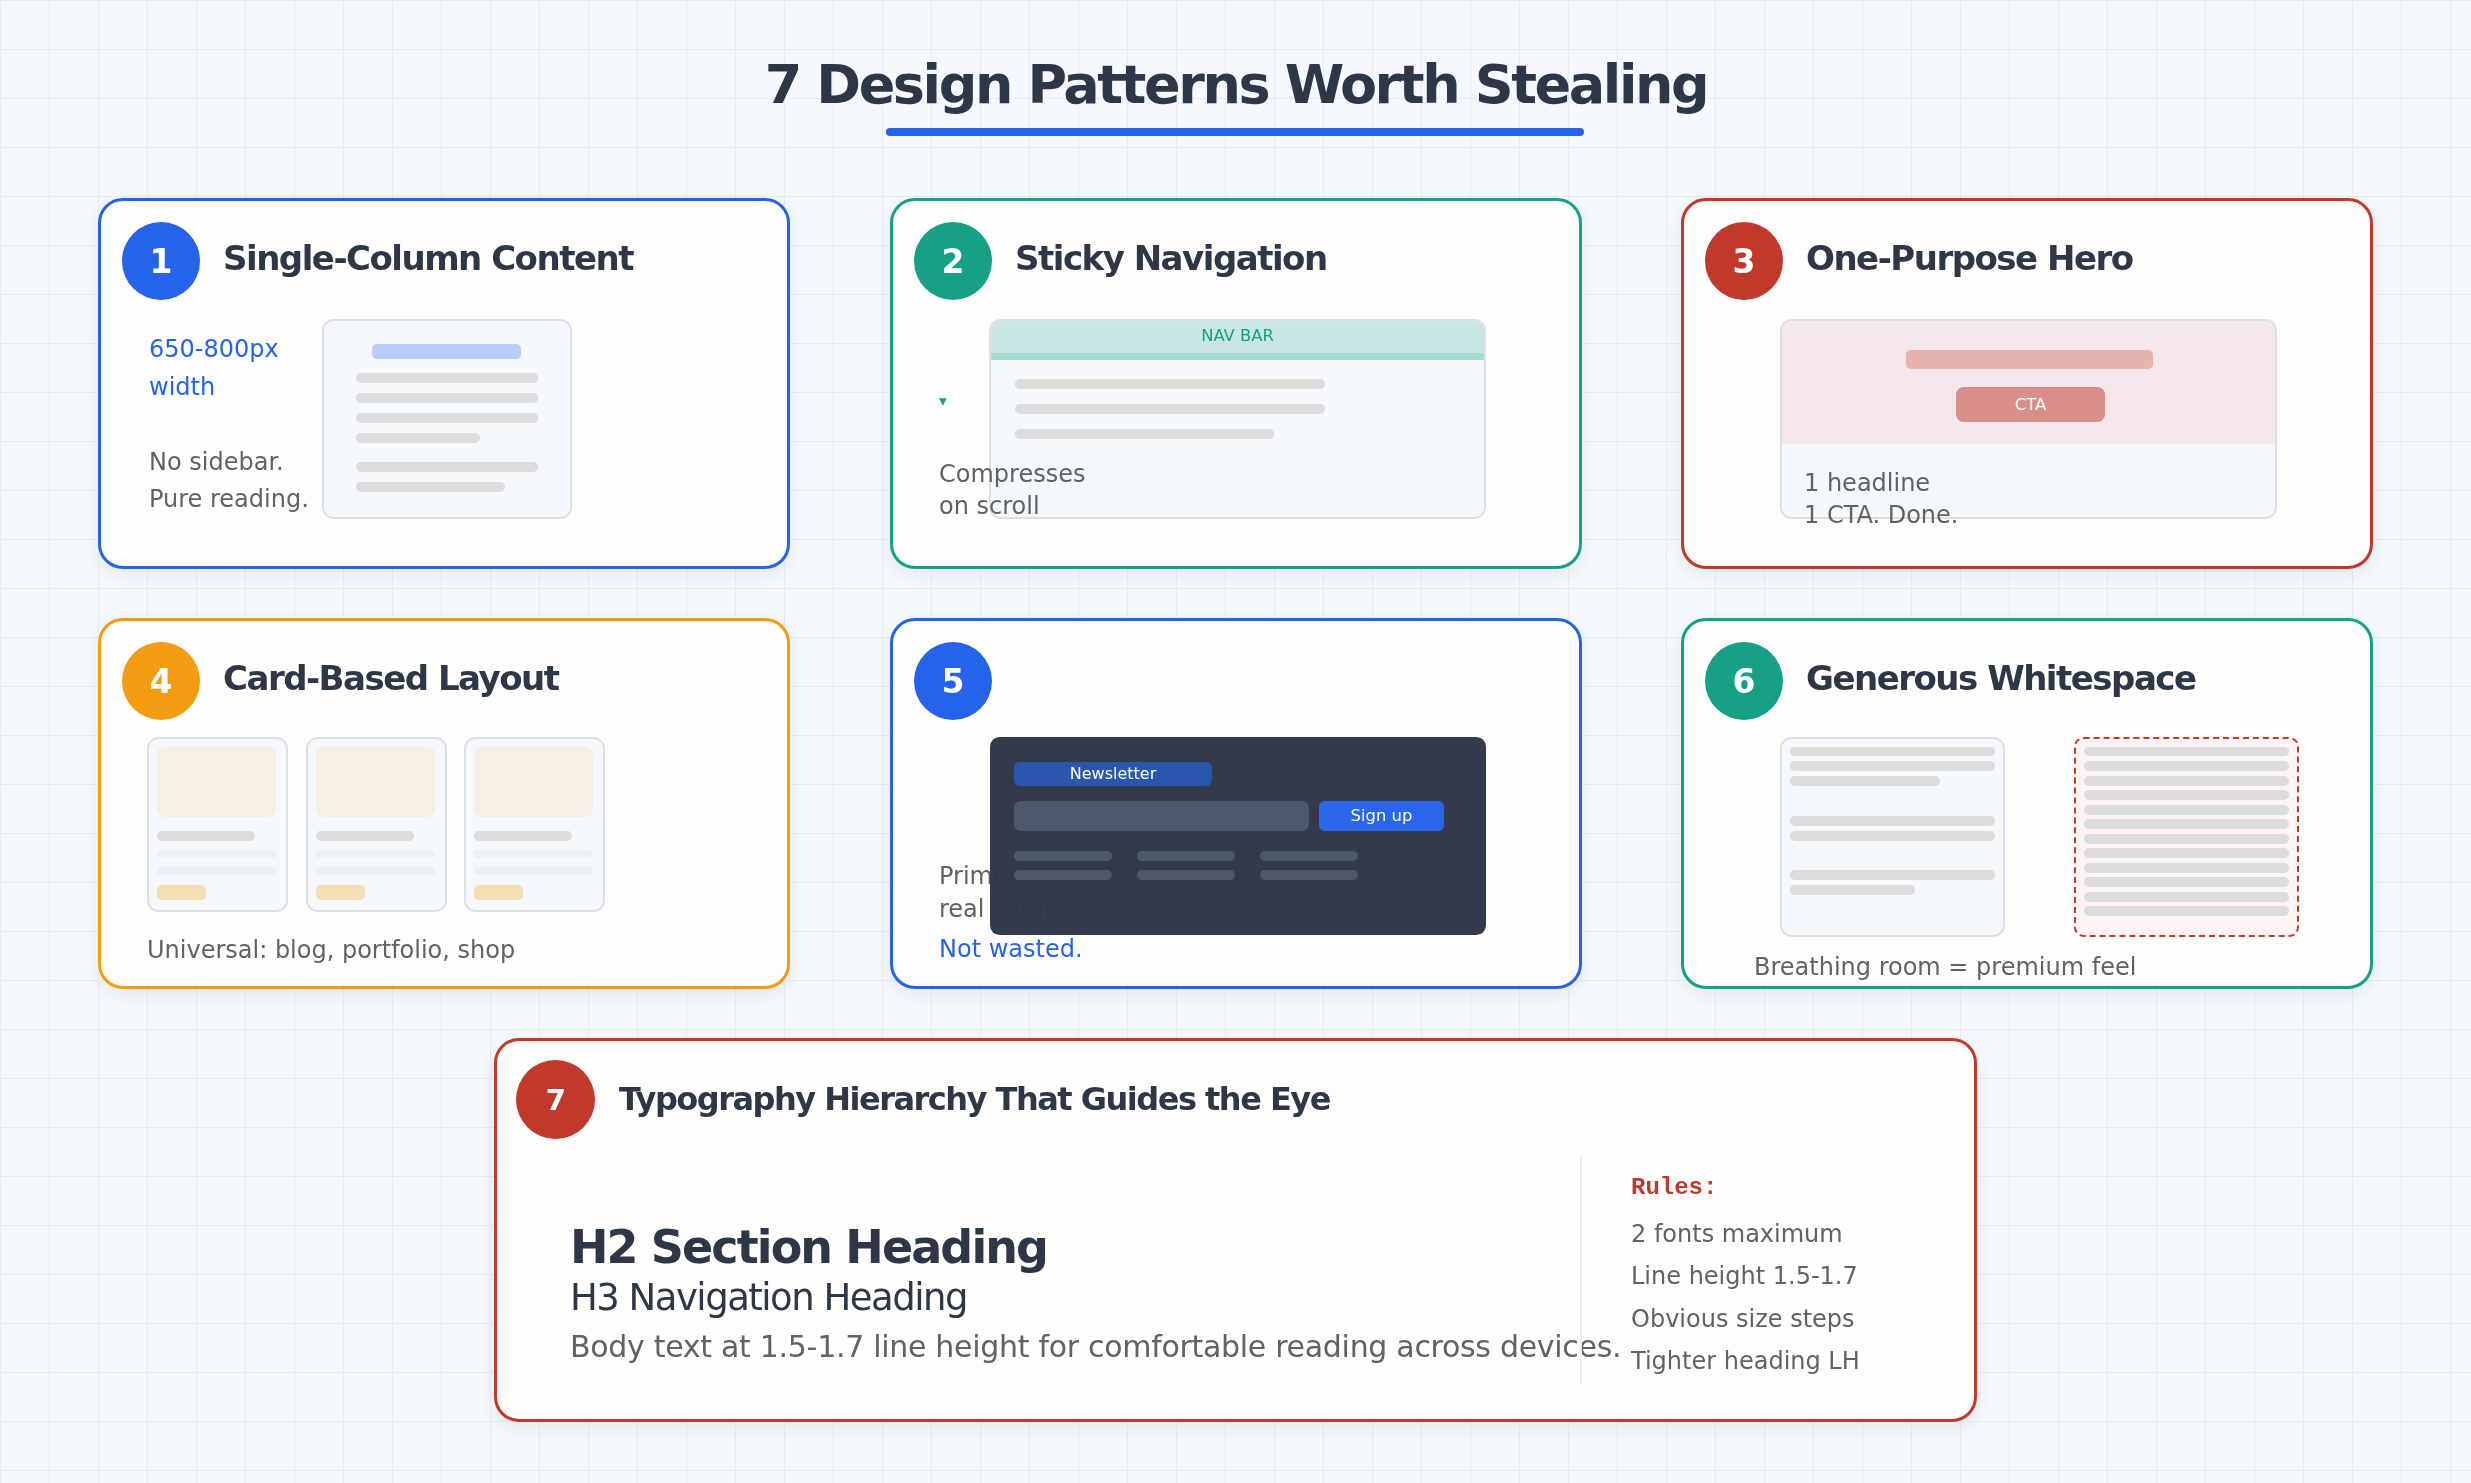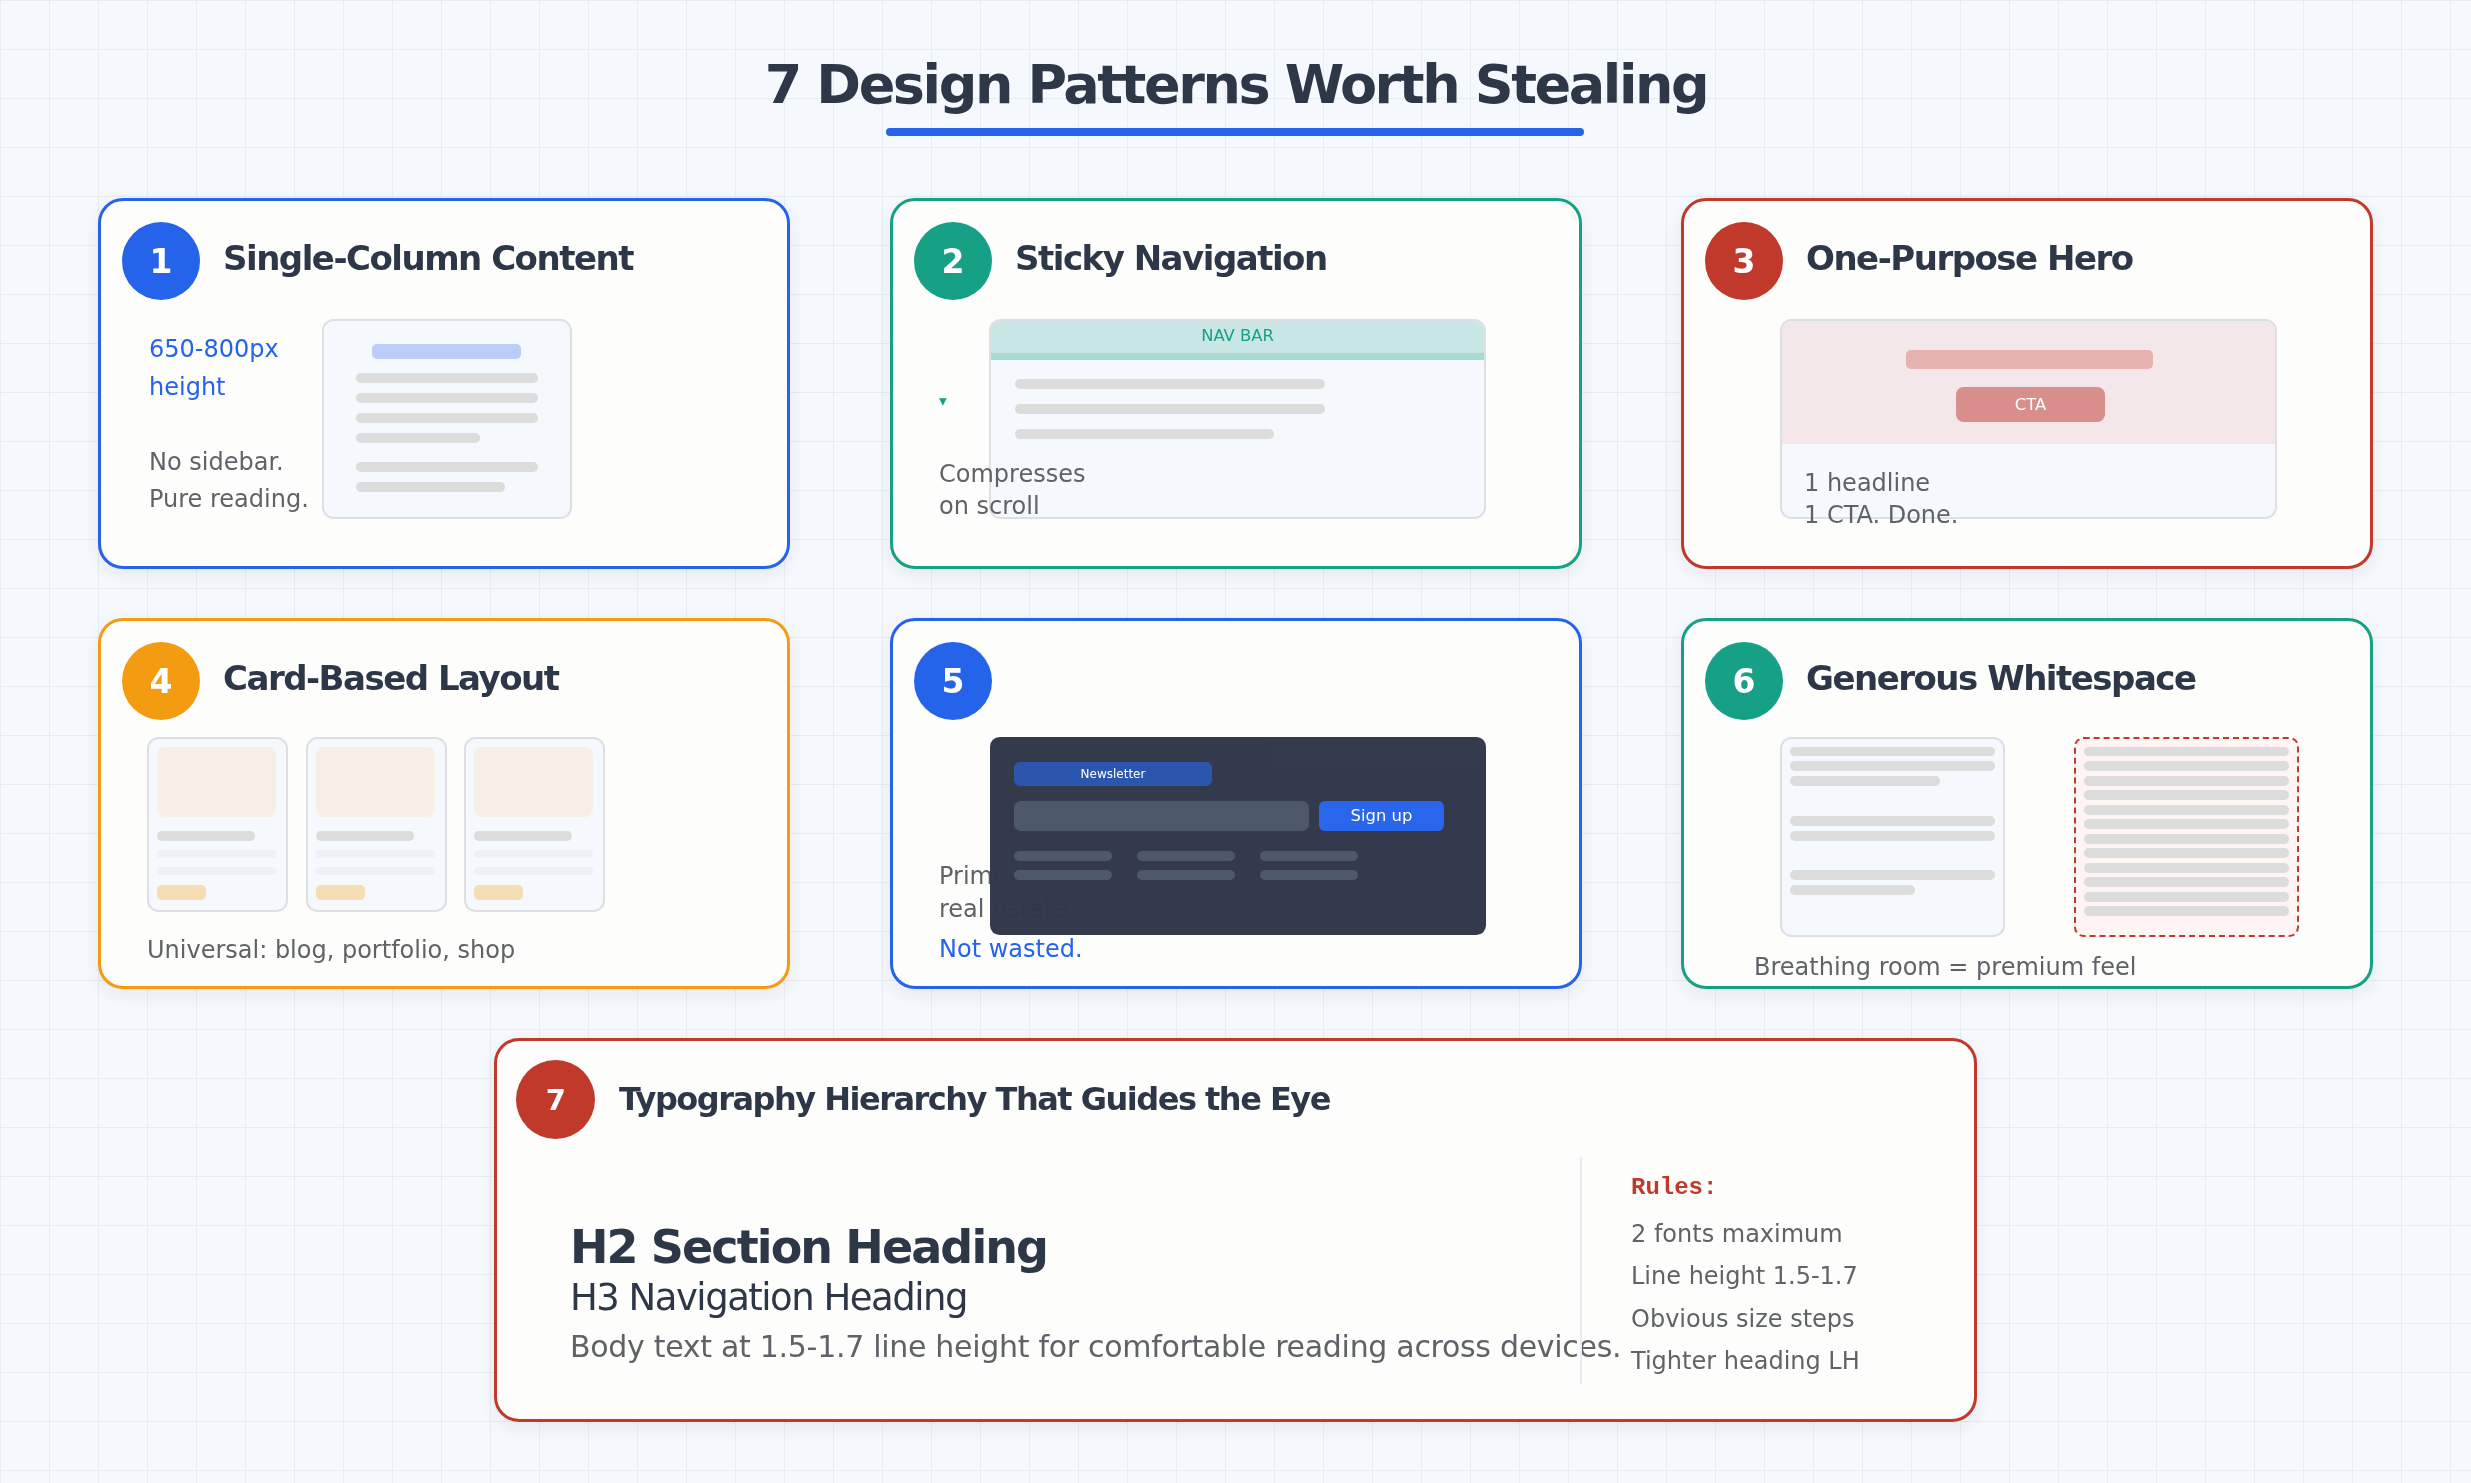--- a/index.html
+++ b/index.html
@@ -64,21 +64,21 @@
 </head>
 <body>
 
 <div class="title">7 Design Patterns Worth Stealing</div>
 <div class="title-underline"></div>
 
 <div class="card c-blue" style="left:98px; top:198px;">
   <div class="badge b-blue">1</div>
   <div class="card-title">Single-Column Content</div>
   <div class="note blue" style="left:48px; top:132px;">650-800px</div>
-  <div class="note blue" style="left:48px; top:170px;">height</div>
+  <div class="note blue" style="left:48px; top:170px;">width</div>
   <div class="note" style="left:48px; top:245px;">No sidebar.</div>
   <div class="note" style="left:48px; top:282px;">Pure reading.</div>
   <div class="mock" style="left:221px; top:118px; width:250px; height:200px;">
     <div class="bar" style="left:48px; top:23px; width:149px; height:14.5px; background:#b8cdf7;"></div>
     <div class="bar" style="left:32px; top:52px; width:182px;"></div>
     <div class="bar" style="left:32px; top:72px; width:182px;"></div>
     <div class="bar" style="left:32px; top:92px; width:182px;"></div>
     <div class="bar" style="left:32px; top:112px; width:124px;"></div>
     <div class="bar" style="left:32px; top:141px; width:182px;"></div>
     <div class="bar" style="left:32px; top:161px; width:149px;"></div>
@@ -136,21 +136,21 @@
     <div class="bar" style="left:7.7px; top:146px; width:49px; height:15.4px; background:#f5ddb4;"></div>
   </div>
   <div class="note" style="left:46px; top:313px;">Universal: blog, portfolio, shop</div>
 </div>
 
 <div class="card c-blue" style="left:890px; top:618px;">
   <div class="badge b-blue">5</div>
   <div class="note" style="left:46px; top:239px;">Prime</div>
   <div class="note" style="left:46px; top:272px;">real estate</div>
   <div style="position:absolute; left:97px; top:116px; width:496px; height:198px; background:#2f3749; border-radius:9.7px; opacity:0.98;">
-    <div style="position:absolute; left:24px; top:25px; width:198px; height:24px; border-radius:5.8px; background:#2654ac; color:#fff; font-size:12px; text-align:center; line-height:24px;">Newsletter</div>
+    <div style="position:absolute; left:24px; top:25px; width:198px; height:24px; border-radius:5.8px; background:#2654ac; color:#fff; font-size:16px; text-align:center; line-height:24px;">Newsletter</div>
     <div style="position:absolute; left:24px; top:64px; width:295px; height:30px; border-radius:6.8px; background:#4a5568;"></div>
     <div style="position:absolute; left:329px; top:64px; width:125px; height:30px; border-radius:5.8px; background:#2563eb; color:#fff; font-size:16.4px; text-align:center; line-height:30px;">Sign up</div>
     <div class="bar" style="left:24px; top:114px; width:98px; background:#4a5568;"></div>
     <div class="bar" style="left:147px; top:114px; width:98px; background:#4a5568;"></div>
     <div class="bar" style="left:270px; top:114px; width:98px; background:#4a5568;"></div>
     <div class="bar" style="left:24px; top:133px; width:98px; background:#4a5568;"></div>
     <div class="bar" style="left:147px; top:133px; width:98px; background:#4a5568;"></div>
     <div class="bar" style="left:270px; top:133px; width:98px; background:#4a5568;"></div>
   </div>
   <div class="note blue" style="left:46px; top:312px;">Not wasted.</div>

